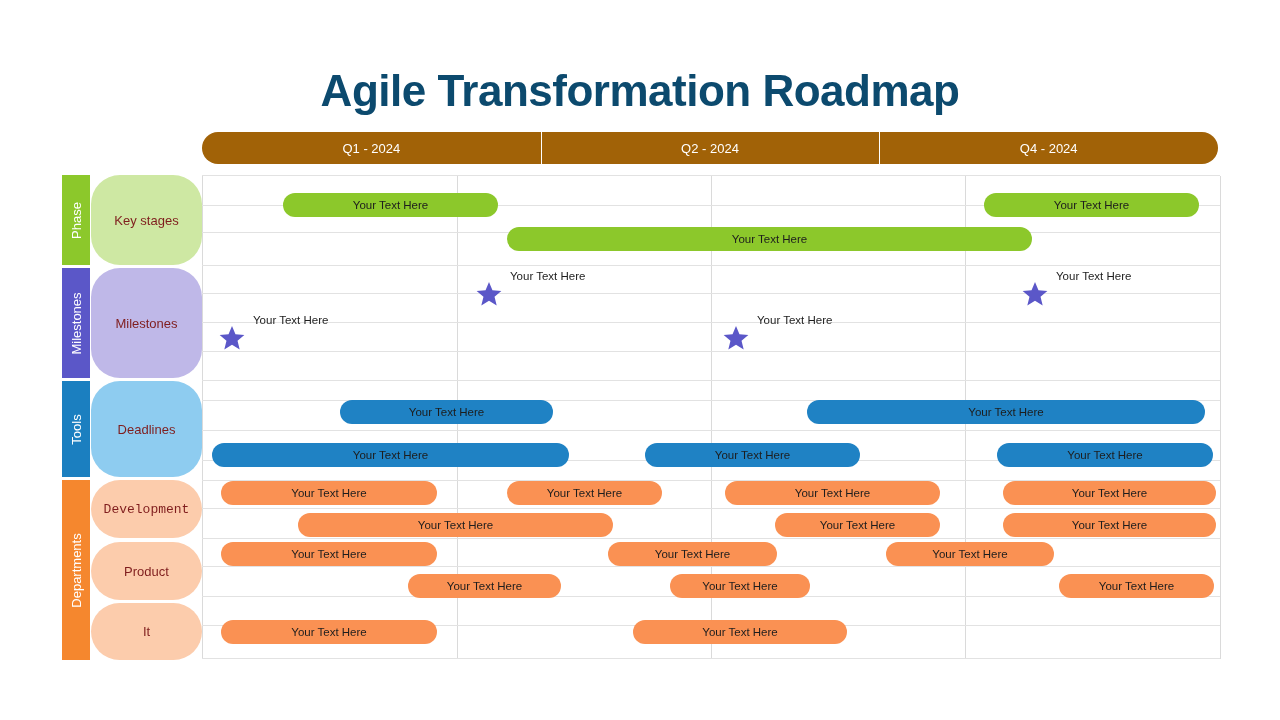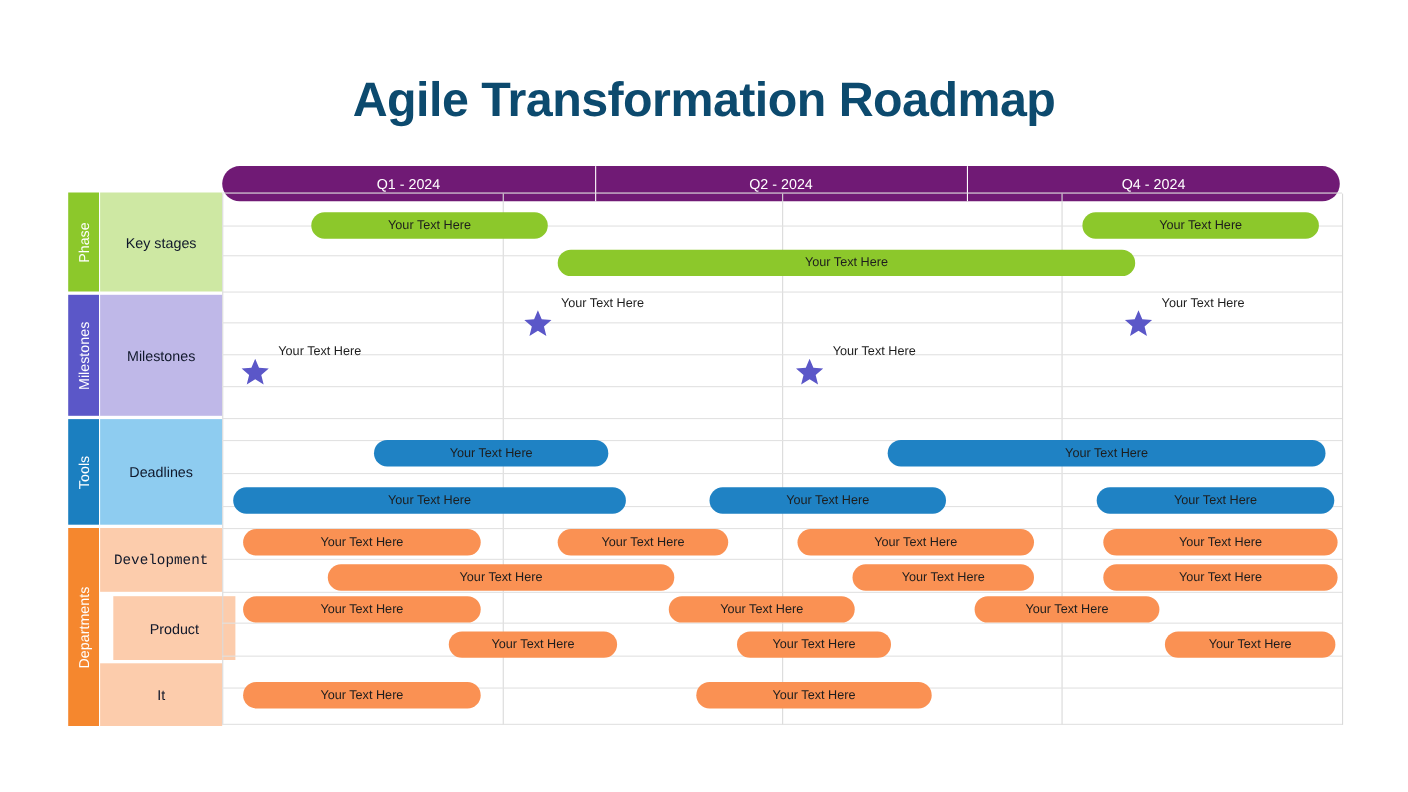--- a/index.html
+++ b/index.html
@@ -36,24 +36,24 @@
     left: 0;
     top: 0;
     width: 1280px;
     height: 720px;
   }
 
   
   #quarter-header {
     position: absolute;
     left: 202px;
-    top: 151px;
+    top: 132px;
     width: 1016px;
     height: 32px;
-    background: #701a75;
+    background: #a16207;
     border-radius: 16px;
     display: flex;
   }
   .quarter-cell {
     flex: 1 1 0;
     display: flex;
     align-items: center;
     justify-content: center;
     font-size: 13px;
     color: #ffffff;
@@ -108,21 +108,22 @@
     color: #ffffff;
   }
   .cat-block {
     position: absolute;
     left: 91px;
     width: 111px;
     display: flex;
     align-items: center;
     justify-content: center;
     font-size: 13px;
-    color: #0f172a;
+    color: #7f1d1d;
+    border-radius: 29px;
   }
 
   
   .bar {
     position: absolute;
     height: 24px;
     border-radius: 12px;
     display: flex;
     align-items: center;
     justify-content: center;
@@ -163,21 +164,21 @@
       <div class="group-block" style="top: 381px; height: 96px; background: rgb(27, 127, 192);">
         <span class="group-label">Tools</span>
       </div>
       <div class="group-block" style="top: 480px; height: 180px; background: rgb(245, 135, 46);">
         <span class="group-label">Departments</span>
       </div>
       <div class="cat-block" style="top: 175px; height: 90px; background: rgb(206, 232, 163);">Key stages</div>
       <div class="cat-block" style="top: 268px; height: 110px; background: rgb(191, 184, 232);">Milestones</div>
       <div class="cat-block" style="top: 381px; height: 96px; background: rgb(142, 204, 240);">Deadlines</div>
       <div class="cat-block" style="top: 480px; height: 58px; background: rgb(252, 204, 172); font-family: Liberation Mono, monospace;">Development</div>
-      <div class="cat-block" style="top: 542px; height: 58px; background: rgb(252, 204, 172); margin-left: 12px;">Product</div>
+      <div class="cat-block" style="top: 542px; height: 58px; background: rgb(252, 204, 172);">Product</div>
       <div class="cat-block" style="top: 603px; height: 57px; background: rgb(252, 204, 172);">It</div>
     </div>
 
   <div id="quarter-header">
       <div class="quarter-cell">Q1 - 2024</div>
       <div class="quarter-cell">Q2 - 2024</div>
       <div class="quarter-cell">Q4 - 2024</div>
     </div>
 
   <div id="grid">

